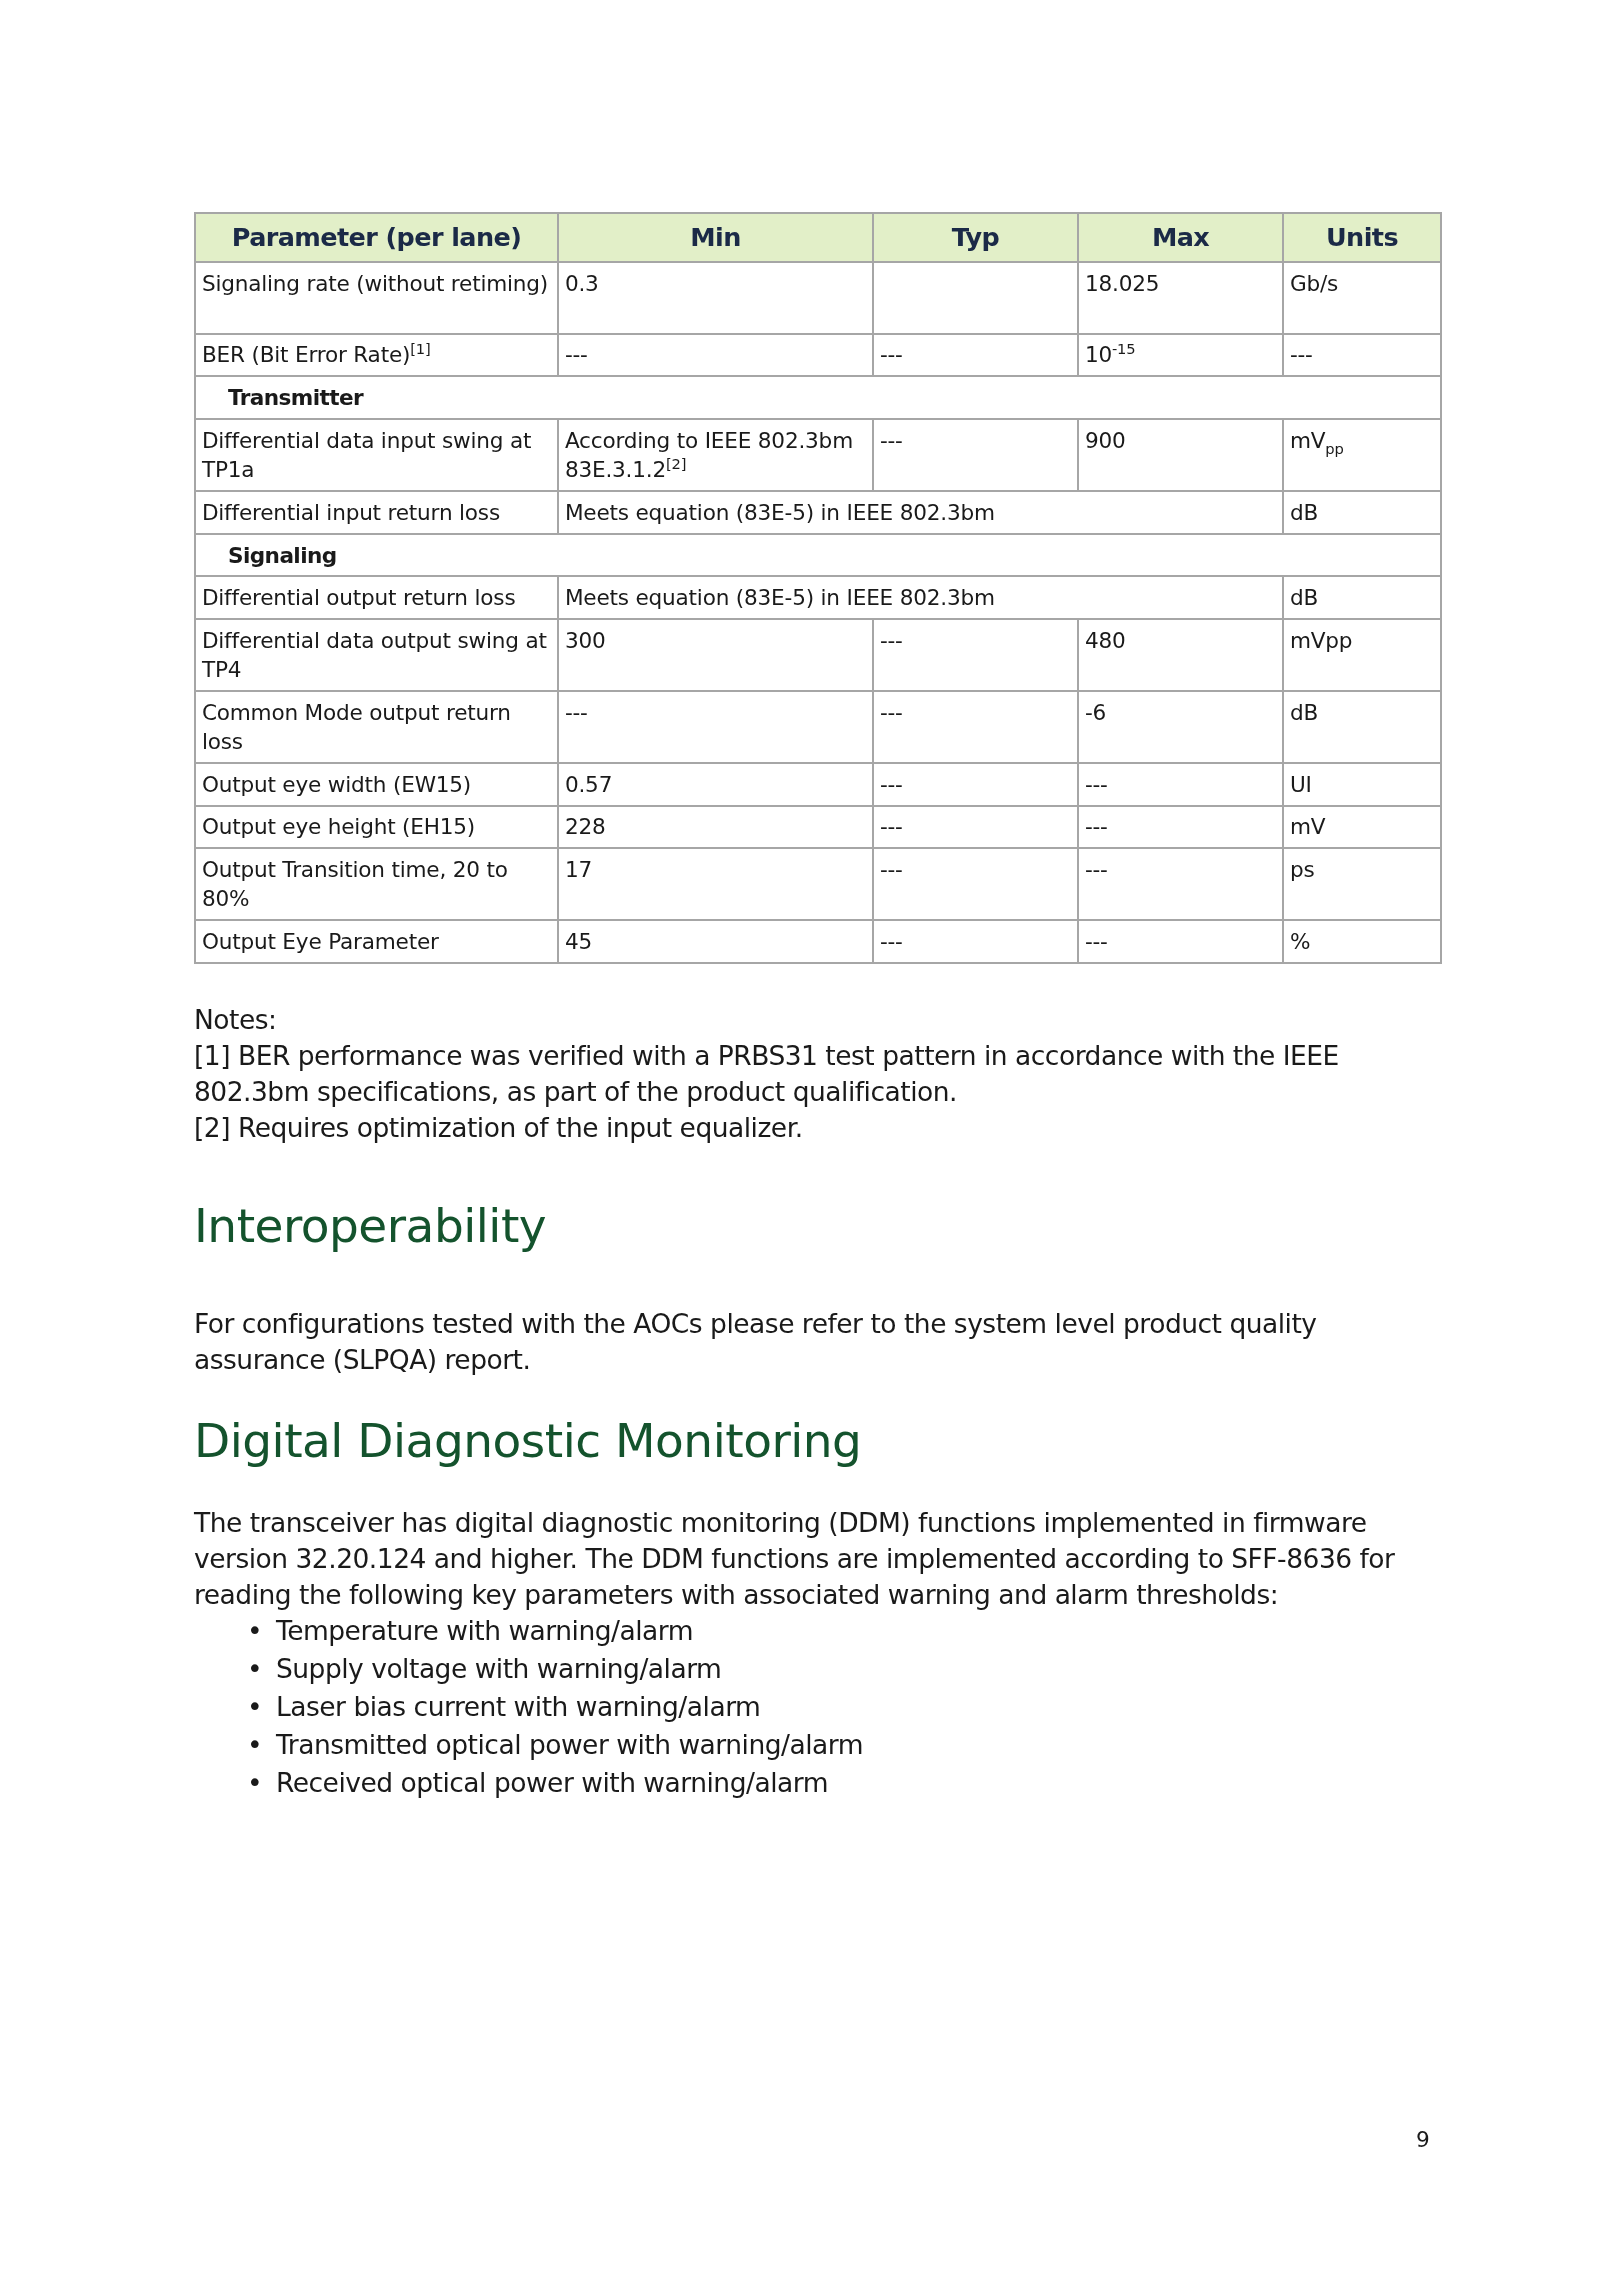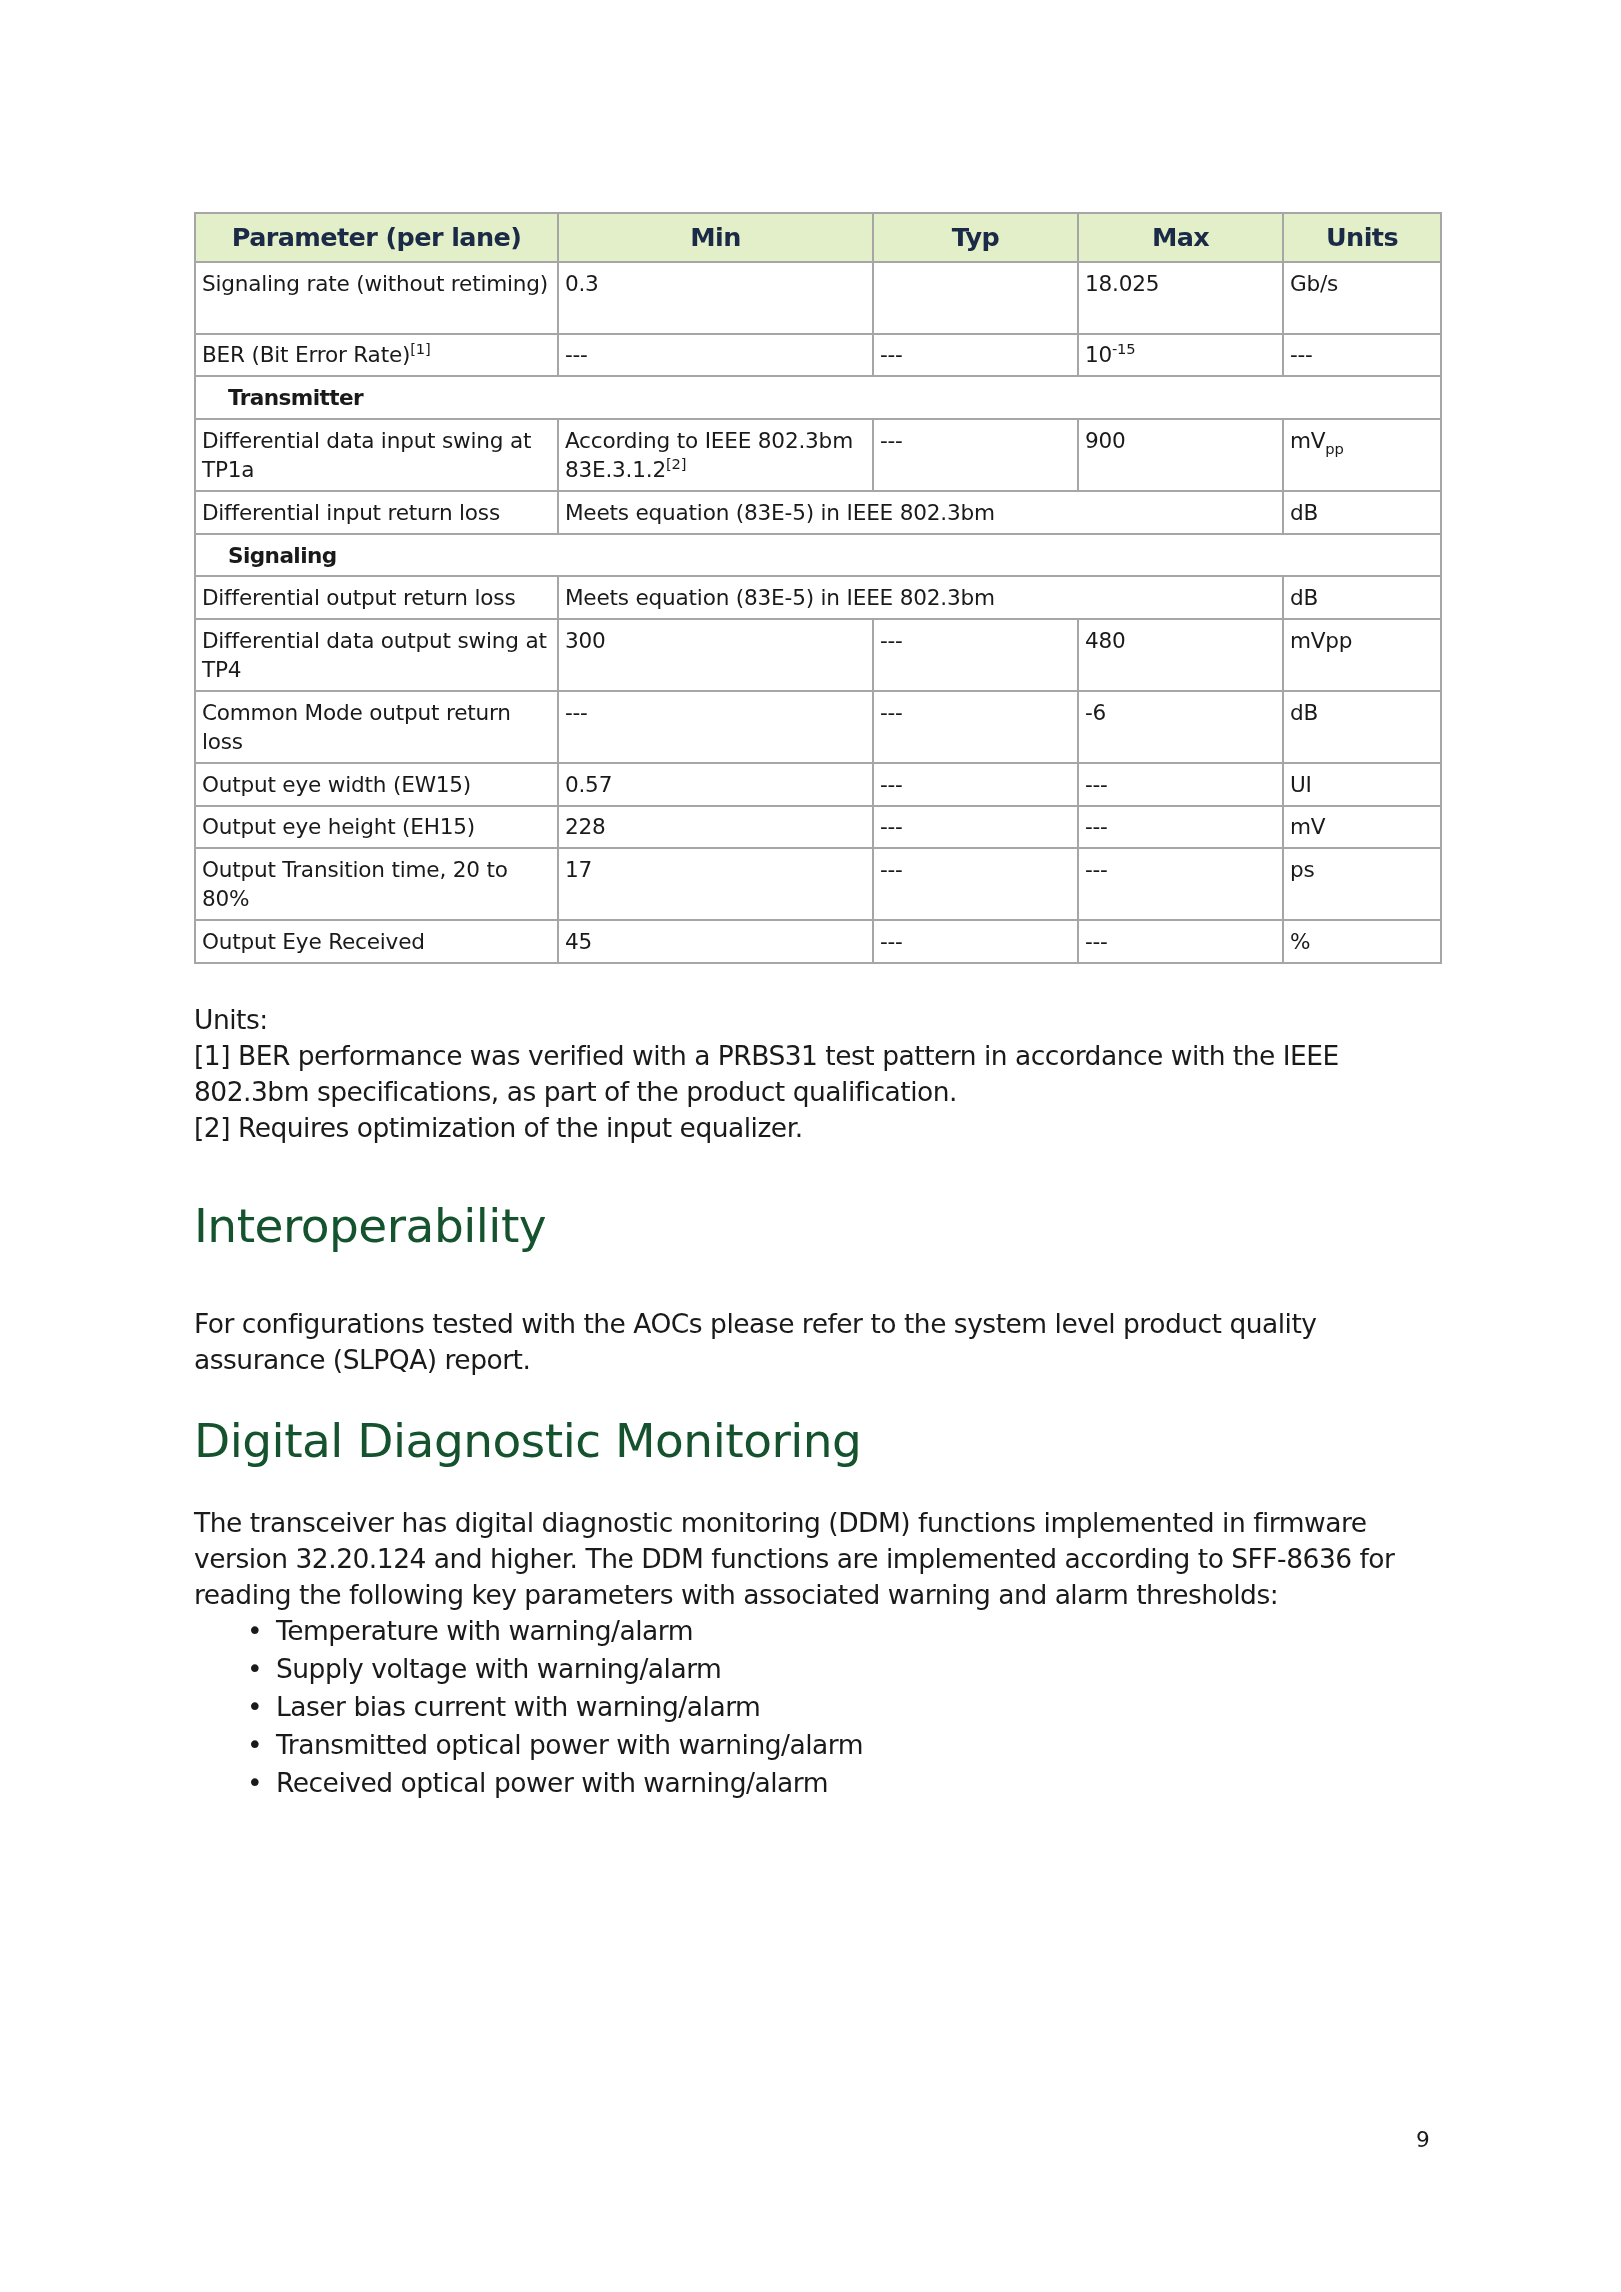--- a/index.html
+++ b/index.html
@@ -136,31 +136,31 @@
         <td>mV</td>
       </tr>
       <tr class="tall">
         <td>Output Transition time, 20 to 80%</td>
         <td>17</td>
         <td>---</td>
         <td>---</td>
         <td>ps</td>
       </tr>
       <tr class="short">
-        <td>Output Eye Received</td>
+        <td>Output Eye Parameter</td>
         <td>45</td>
         <td>---</td>
         <td>---</td>
         <td>%</td>
       </tr>
     </tbody>
   </table>
 
   <div class="notes">
-    <p>Units:</p>
+    <p>Notes:</p>
     <p>[1] BER performance was verified with a PRBS31 test pattern in accordance with the IEEE 802.3bm specifications, as part of the product qualification.</p>
     <p>[2] Requires optimization of the input equalizer.</p>
   </div>
 
   <h2 class="interop">Interoperability</h2>
   <p class="para p1">For configurations tested with the AOCs please refer to the system level product quality assurance (SLPQA) report.</p>
 
   <h2 class="ddm">Digital Diagnostic Monitoring</h2>
   <p class="para p2">The transceiver has digital diagnostic monitoring (DDM) functions implemented in firmware version 32.20.124 and higher. The DDM functions are implemented according to SFF-8636 for reading the following key parameters with associated warning and alarm thresholds:</p>
 

